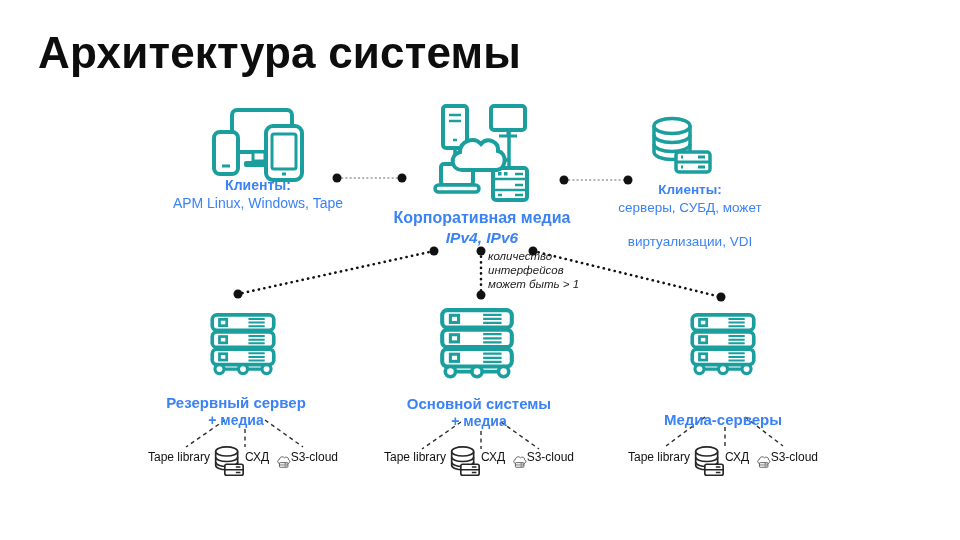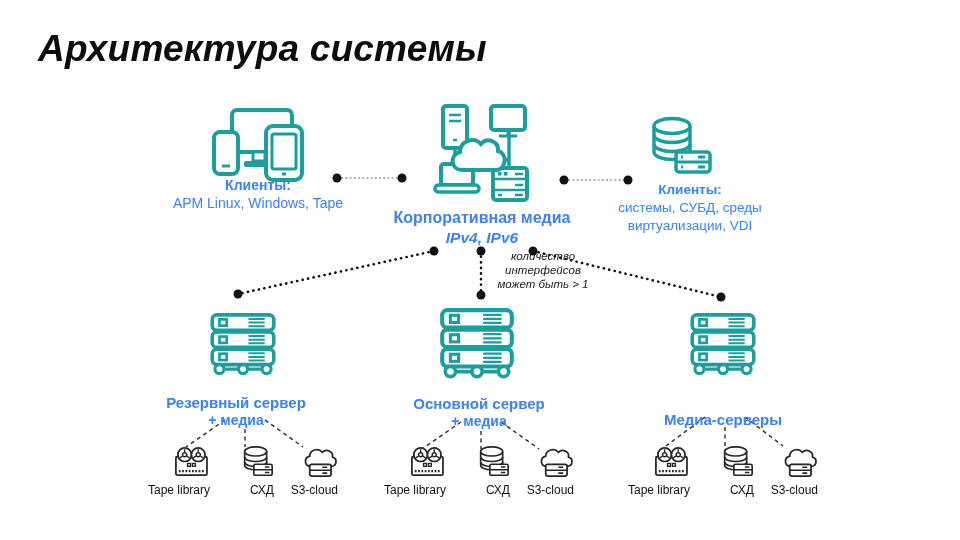--- a/index.html
+++ b/index.html
@@ -1,19 +1,19 @@
 <!DOCTYPE html>
 <html><head>
 <meta charset="utf-8">
 <style>
   html,body{margin:0;padding:0;background:#fff;}
   .canvas{position:relative;width:960px;height:540px;background:#ffffff;overflow:hidden;
           font-family:"Liberation Sans","DejaVu Sans",sans-serif;color:#111;}
   .abs{position:absolute;}
-  .slide-title{left:38px;top:28px;font-size:37px;font-weight:700;color:#0d0d0d;letter-spacing:.2px;font-style:italic;}
+  .slide-title{left:38px;top:28px;font-size:44px;font-weight:700;color:#0d0d0d;letter-spacing:.2px;}
   
   .overlay{left:0;top:0;width:960px;height:540px;z-index:1;pointer-events:none;}
   .dotfine{stroke:#9a9a9a;stroke-width:1.4;stroke-dasharray:2 2.2;fill:none;}
   .dotfan{stroke:#111;stroke-width:2.6;stroke-dasharray:0.2 5.4;stroke-linecap:round;fill:none;}
   .dashfan{stroke:#2e2e2e;stroke-width:1.4;stroke-dasharray:4 3.5;fill:none;}
   .enddot{fill:#111;}
   
   .icon-box{z-index:2;}
   .teal-icon{stroke:#1A9E9E;fill:none;}
   .dark-icon{stroke:#262626;fill:none;}
@@ -22,32 +22,32 @@
   .clients-left-label{left:153px;top:177px;width:210px;}
   .clients-left-label .h{font-size:14px;font-weight:700;}
   .clients-left-label .d{font-size:14px;margin-top:2px;}
   .network-label{left:387px;top:208px;width:190px;font-weight:700;}
   .network-label .t{font-size:16px;line-height:20px;}
   .network-label .s{font-size:15.5px;line-height:20px;font-style:italic;}
   .clients-right-label{left:600px;top:182px;width:180px;}
   .clients-right-label .h{font-size:13.5px;font-weight:700;}
   .clients-right-label .d{font-size:13.5px;line-height:17.5px;margin-top:2px;}
   .annotation{left:488px;top:250px;width:110px;font-style:italic;font-size:11.5px;
-              line-height:13.8px;color:#1c1c1c;z-index:2;text-align:center;}
+              line-height:13.8px;color:#1c1c1c;z-index:2;text-align:left;}
   .server-label{width:200px;text-align:center;font-weight:700;z-index:2;}
   .server-label .l1{font-size:15px;line-height:19px;}
   .server-label .l2{font-size:14px;line-height:17px;}
   .server-label-0{left:136px;top:393px;}
   .server-label-1{left:379px;top:394px;}
   .server-label-2{left:623px;top:410px;}
   .storage-group{top:445px;width:190px;display:flex;justify-content:space-between;z-index:2;}
   .storage-group-0{left:148px;}
   .storage-group-1{left:384px;}
   .storage-group-2{left:628px;}
-  .storage-item{width:62px;display:flex;flex-direction:column;align-items:flex-end;}
+  .storage-item{width:62px;display:flex;flex-direction:row;align-items:flex-start;}
   .storage-item svg{height:33px;}
   .storage-label{font-size:12px;margin-top:5px;color:#111;white-space:nowrap;}
 </style>
 </head>
 <body>
 
 <div class="canvas">
 
   <div class="abs slide-title">Архитектура системы</div>
 
@@ -116,22 +116,22 @@
 
   <svg class="abs icon-box teal-icon" style="left:648px;top:116px;width:66px;height:60px;" viewBox="0 0 66 60">
     <path d="M6 10 V36 a18 7.5 0 0 0 36 0 V10" fill="#fff" stroke-width="3.5"></path>
     <ellipse cx="24" cy="10" rx="18" ry="7.5" fill="#fff" stroke-width="3.5"></ellipse>
     <path d="M6 19 a18 7.5 0 0 0 36 0 M6 28 a18 7.5 0 0 0 36 0" stroke-width="3.5"></path>
     <rect x="28" y="36" width="34" height="20" rx="3" fill="#fff" stroke-width="3.5"></rect>
     <path d="M28 46 H62 M50 41 h7 M50 51 h7 M33 41 h2 M33 51 h2" stroke-width="3"></path>
   </svg>
   <div class="abs node-label clients-right-label">
     <div class="h">Клиенты:</div>
-    <div class="d">системы, СУБД, среды</div>
-    <div class="d" style="margin-top:0;">виртуализации, VDI</div>
+    <div class="d">серверы, СУБД, может</div>
+    <div class="d" style="margin-top:16px;">виртуализации, VDI</div>
   </div>
 
   <div class="abs annotation">
     <div>количество</div>
     <div>интерфейсов</div>
     <div>может быть &gt; 1</div>
   </div>
 
   <svg class="abs icon-box teal-icon" style="left:205px;top:313px;width:76px;height:67px;" viewBox="0 0 84 74">
     <rect x="8" y="2" width="68" height="17" rx="5" fill="#fff" stroke-width="4"></rect>
@@ -171,21 +171,21 @@
     <circle cx="16" cy="62" r="5" fill="#fff" stroke-width="3.5"></circle>
     <circle cx="42" cy="62" r="5" fill="#fff" stroke-width="3.5"></circle>
     <circle cx="68" cy="62" r="5" fill="#fff" stroke-width="3.5"></circle>
   </svg>
 
   <div class="abs node-label server-label server-label-0">
     <div class="l1">Резервный сервер</div>
     <div class="l2">+ медиа</div>
   </div>
   <div class="abs node-label server-label server-label-1">
-    <div class="l1">Основной сервер</div>
+    <div class="l1">Основной системы</div>
     <div class="l2">+ медиа</div>
   </div>
   <div class="abs node-label server-label server-label-2">
     <div class="l1">Медиа-серверы</div>
     <div class="l2"></div>
   </div>
 
   <div class="abs storage-group storage-group-0">
     <div class="storage-item">
       <svg class="dark-icon" viewBox="0 0 38 34">

